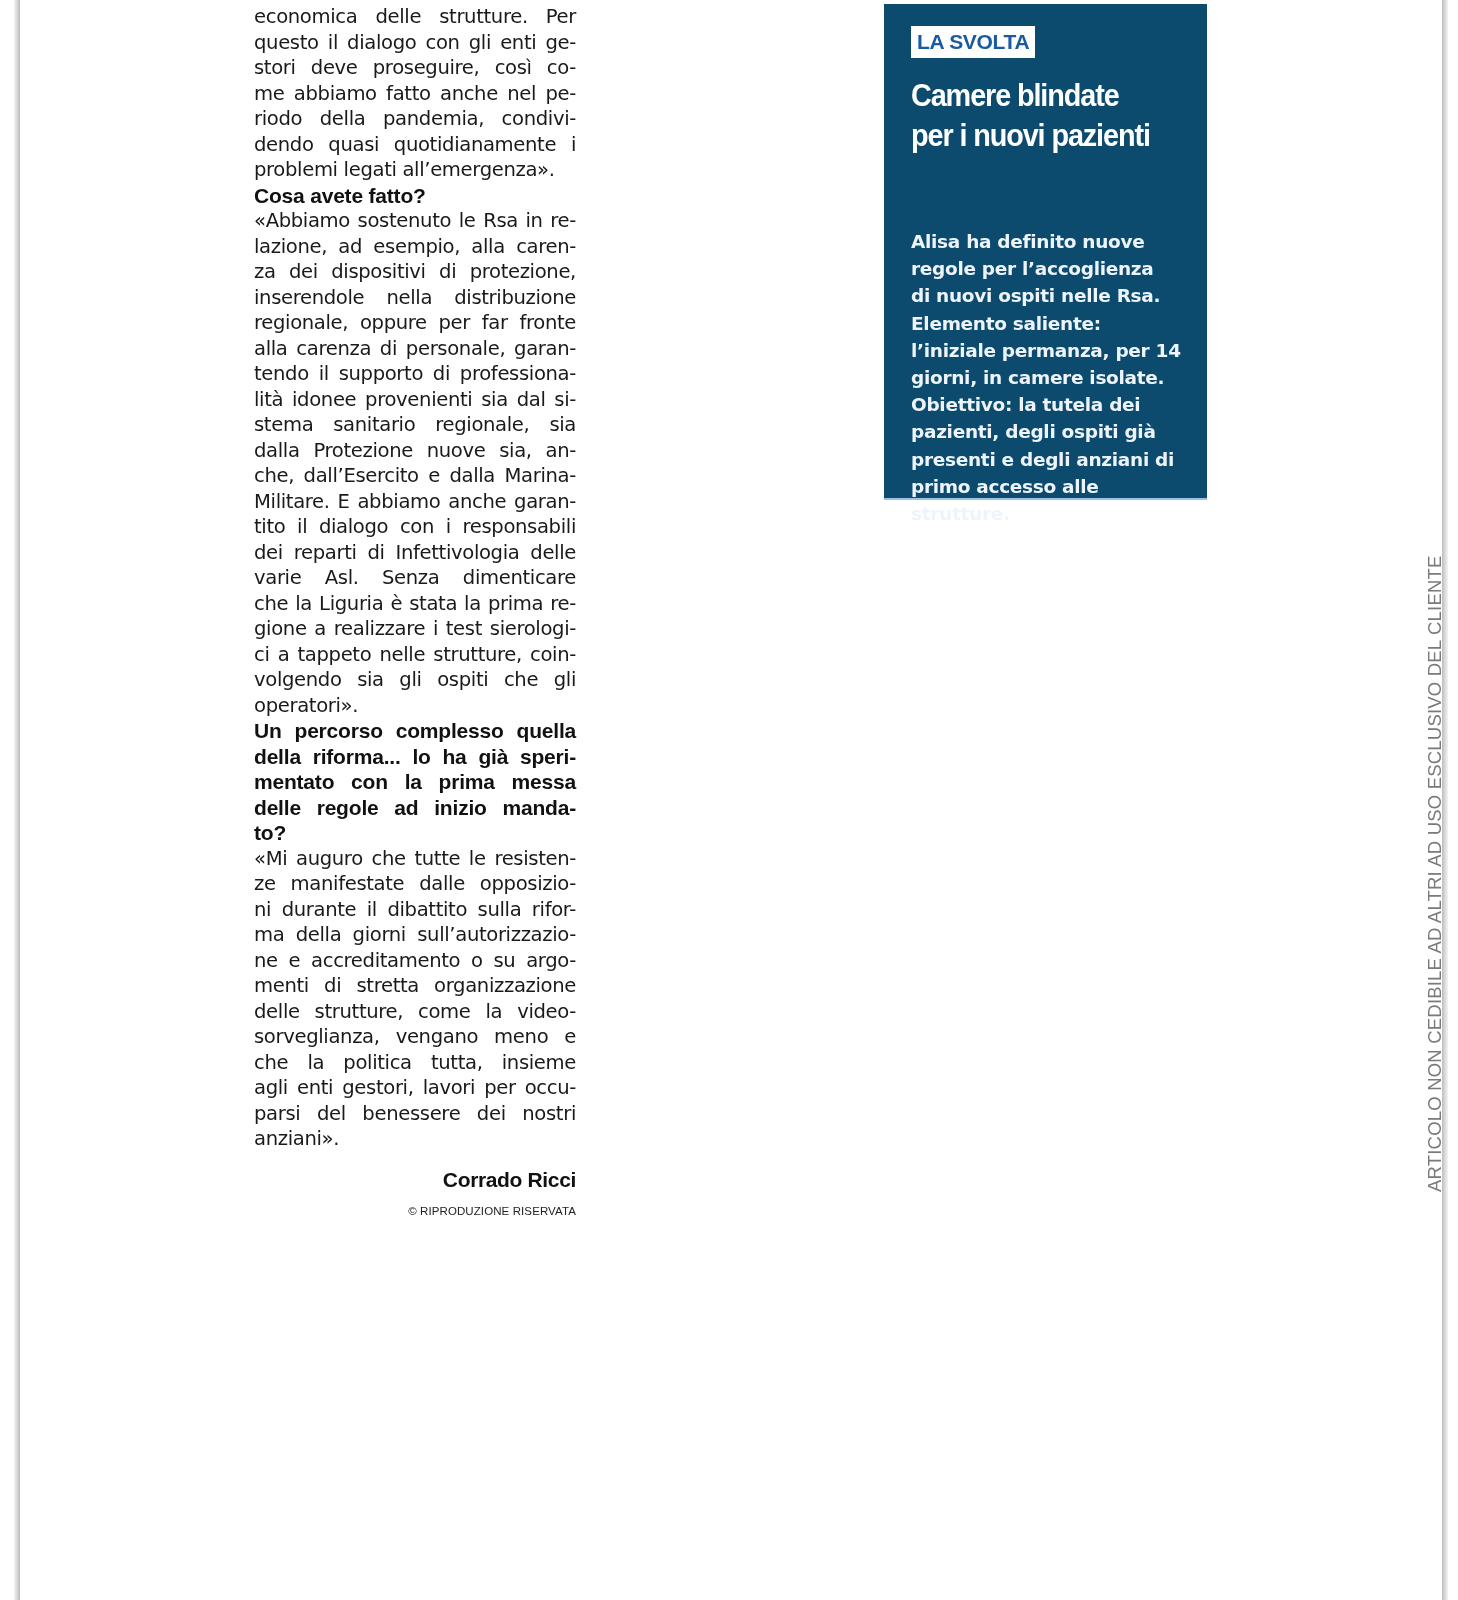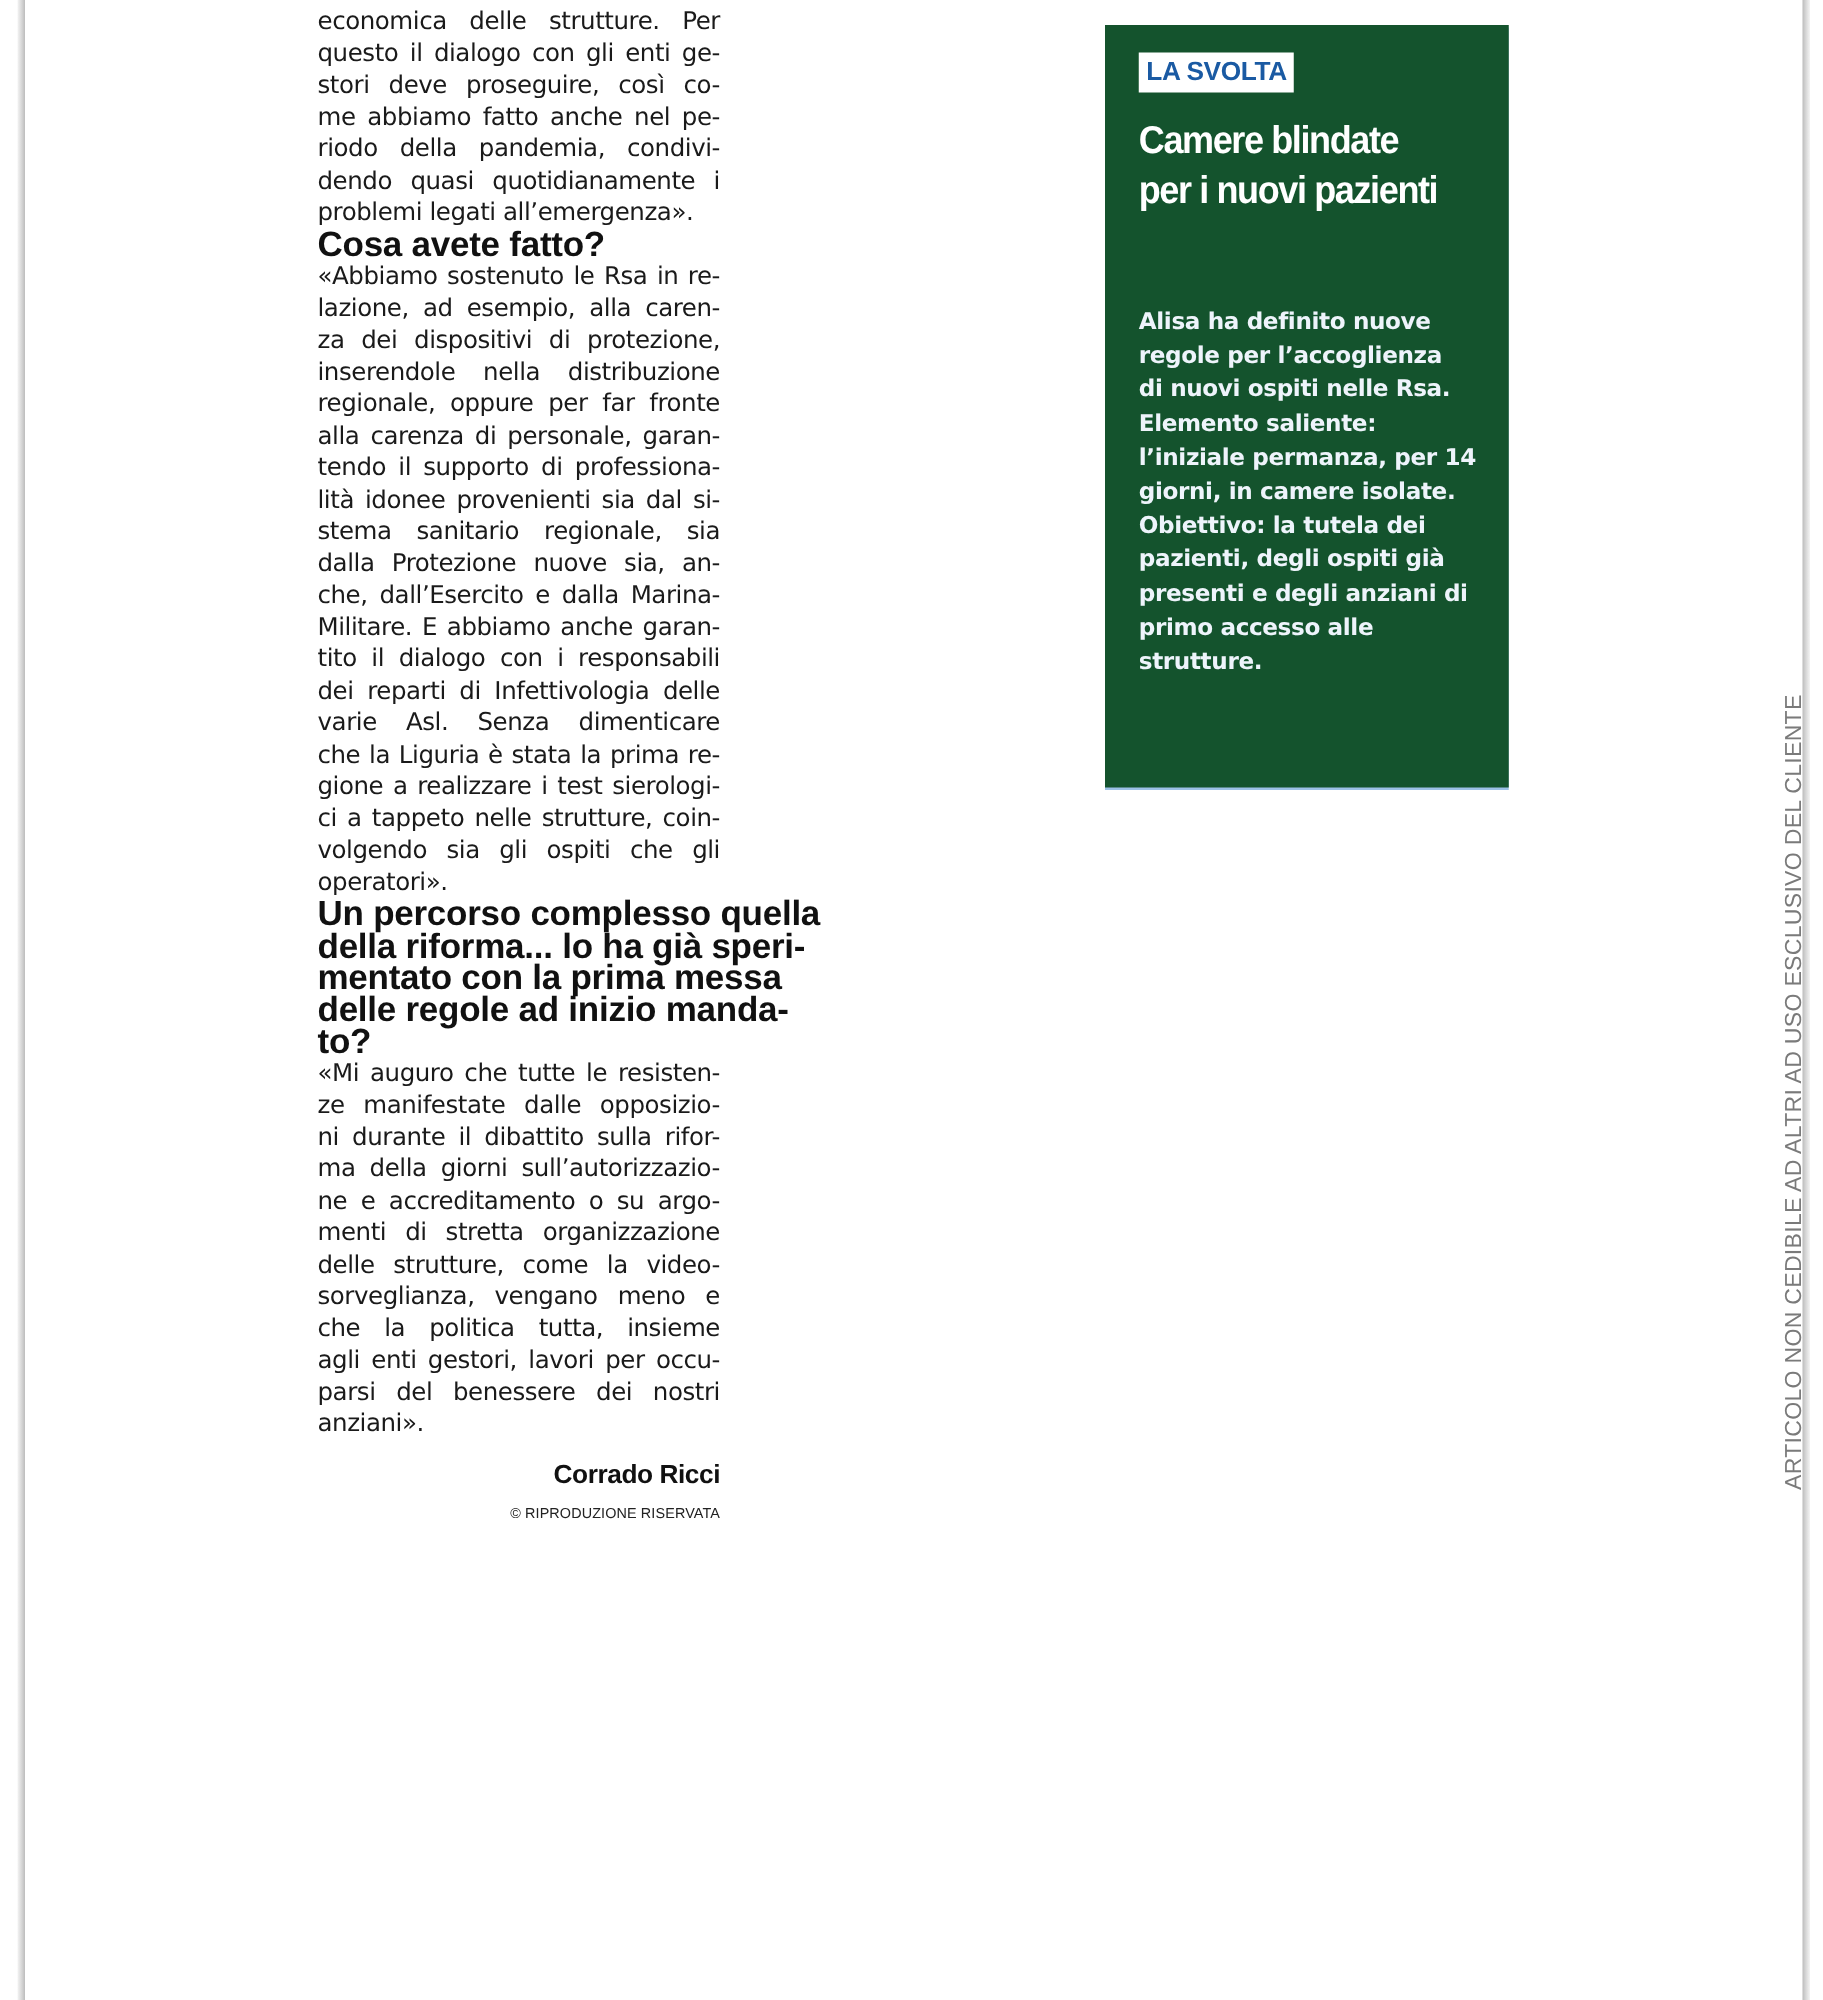--- a/index.html
+++ b/index.html
@@ -47,21 +47,21 @@
       text-align: justify;
       text-align-last: justify;
       height: 25.5px;
     }
     .article-column .line.last {
       text-align-last: left;
     }
     .article-column .q-line {
       font-family: "Liberation Sans", sans-serif;
       font-weight: bold;
-      font-size: 28px;
+      font-size: 21px;
       color: #111;
       letter-spacing: -0.2px;
     }
     .byline {
       display: block;
       text-align: right;
       font-family: "Liberation Sans", sans-serif;
       font-weight: bold;
       font-size: 21px;
       height: 27px;
@@ -74,24 +74,24 @@
       text-align: right;
       font-family: "Liberation Sans", sans-serif;
       font-size: 11.5px;
       letter-spacing: 0.1px;
       color: #222;
       margin-top: 6px;
     }
     .sidebar-box {
       position: absolute;
       left: 884px;
-      top: 20px;
+      top: 4px;
       width: 323px;
-      height: 610px;
-      background: #14532d;
+      height: 494px;
+      background: #0c4a6e;
       box-shadow: 0 2px 0 #9cc1e6;
     }
     .sidebar-tag {
       position: absolute;
       left: 27px;
       top: 22px;
       height: 32px;
       padding: 0 6px;
       background: #ffffff;
       color: #1a5aa3;

